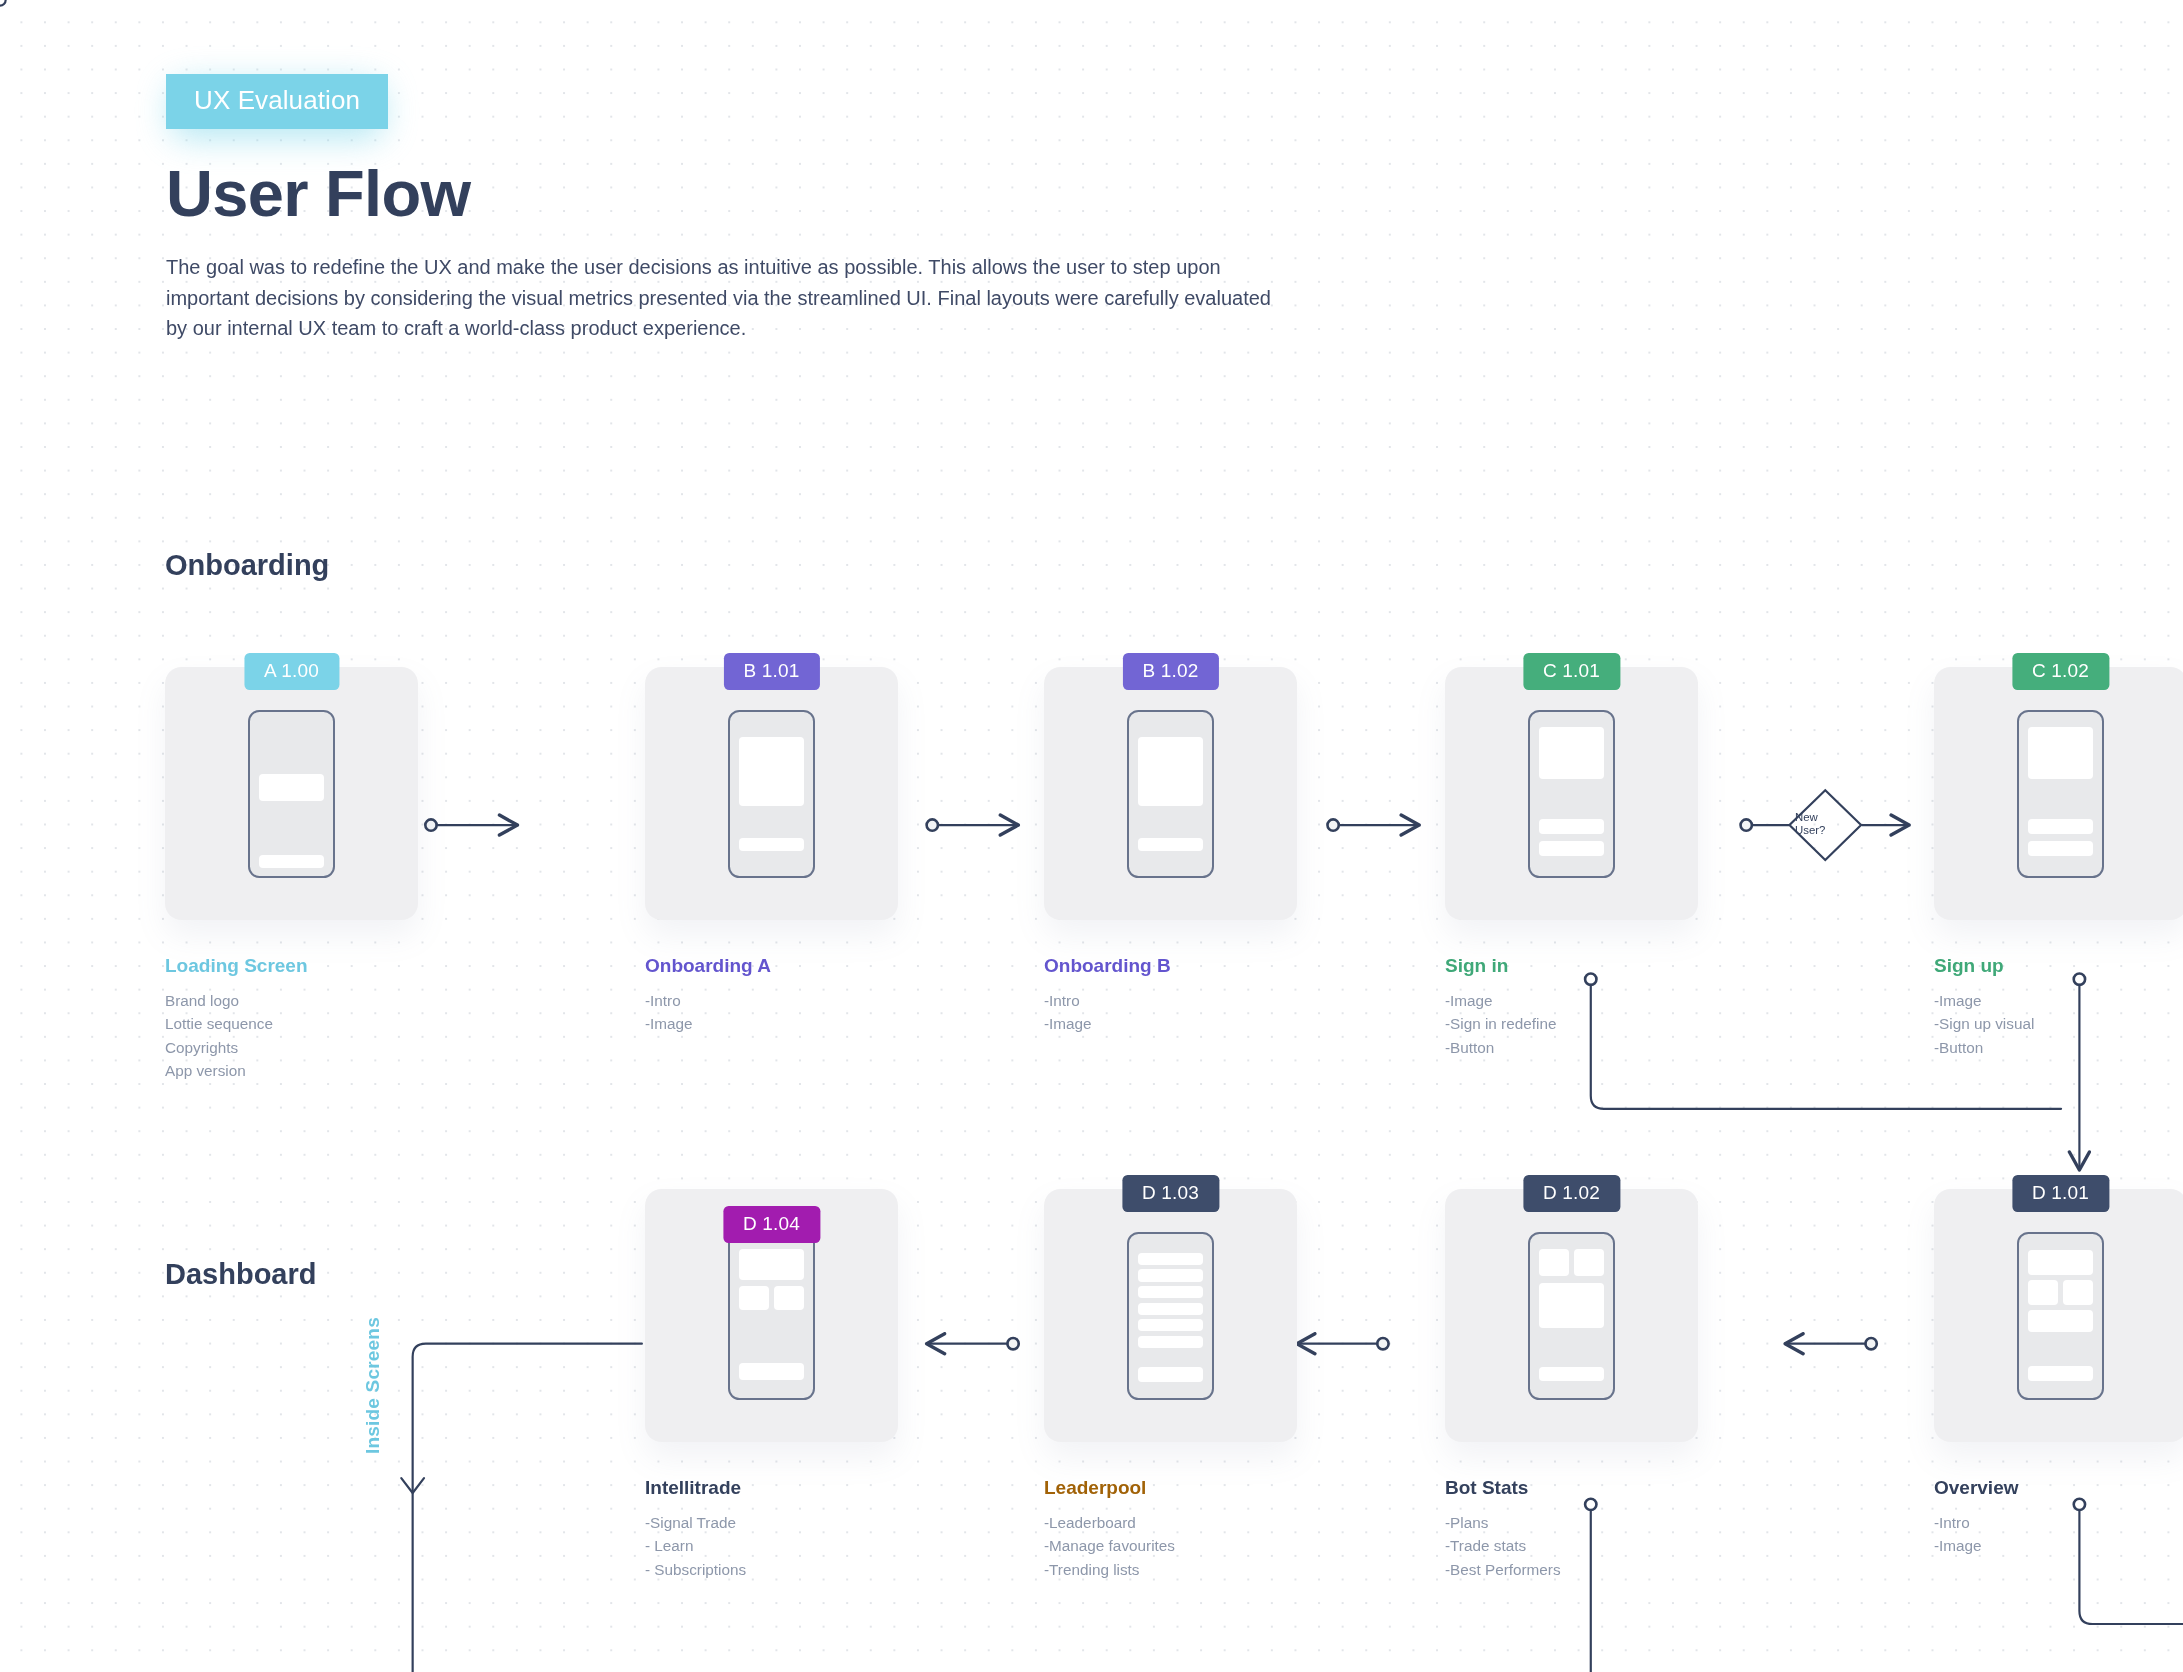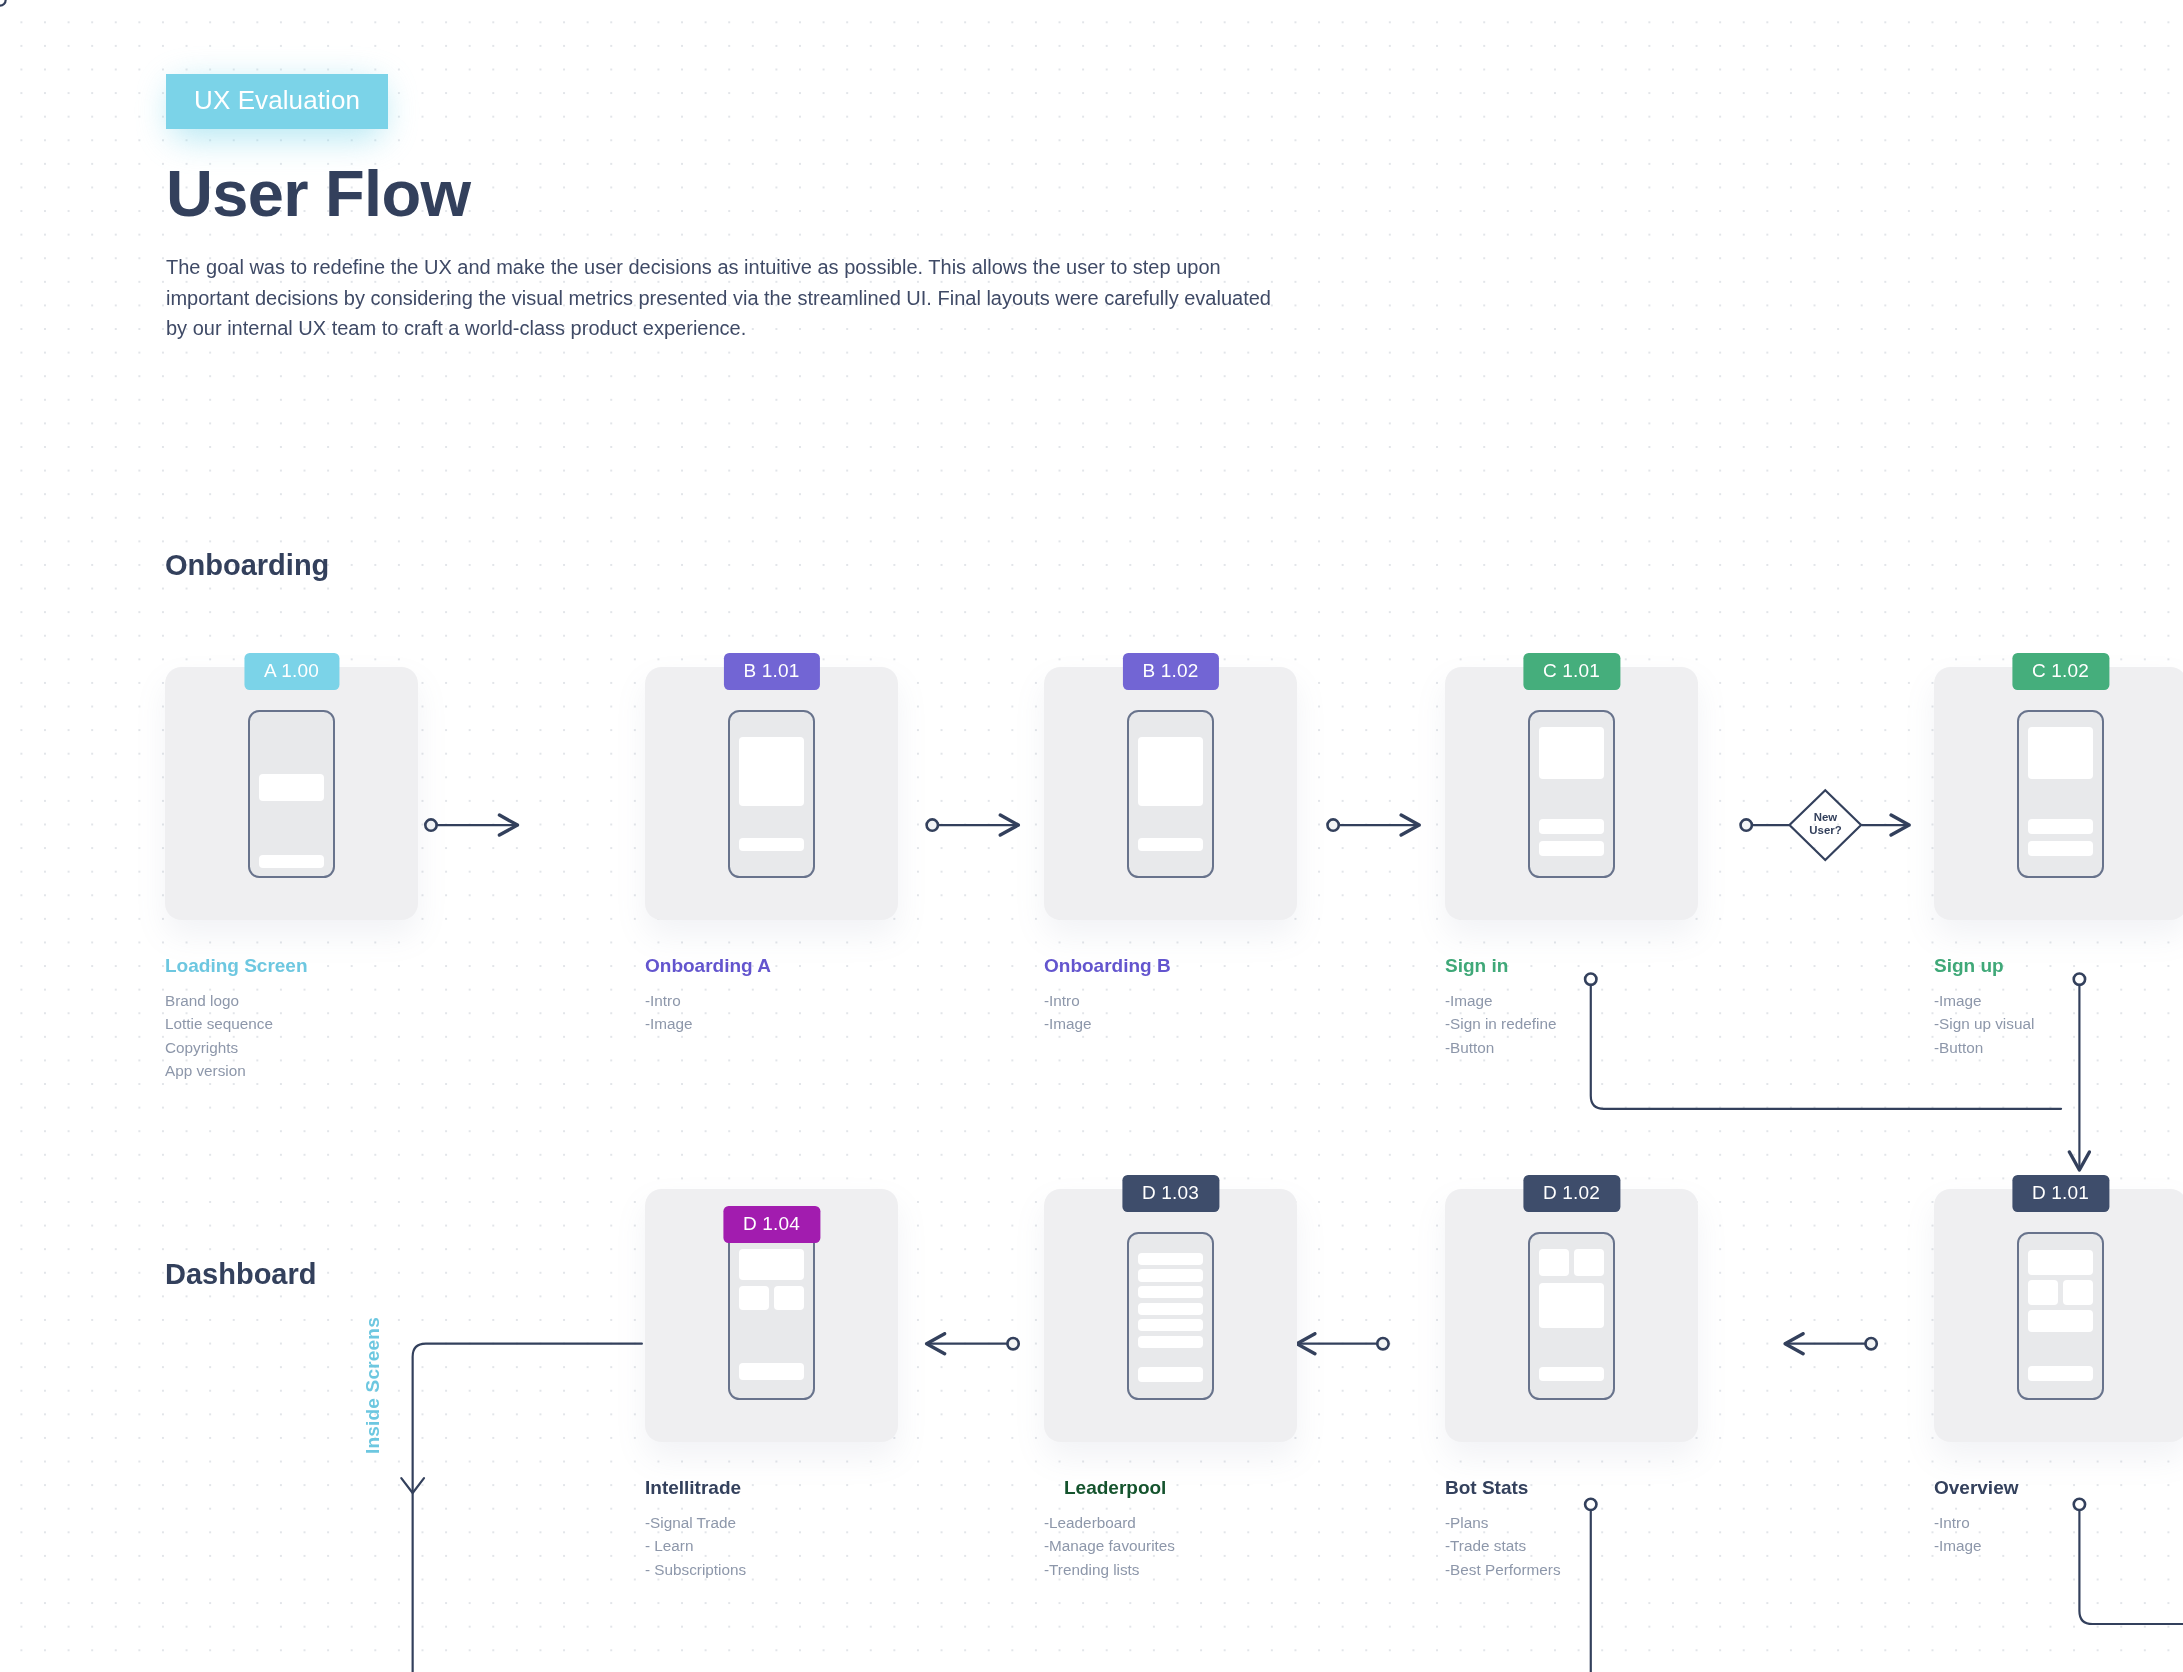--- a/index.html
+++ b/index.html
@@ -145,24 +145,23 @@
   }
 
   
   #wires { position: absolute; left: 0; top: 0; width: 2358px; height: 1672px; pointer-events: none; }
 
   .diamond-label {
     position: absolute;
     font-size: 11.4px;
     line-height: 1.12;
     color: #33405C;
-    text-align: center;
+    text-align: left;
     width: 61px;
     white-space: pre-line;
-    font-weight: bold;
   }
 </style>
 </head>
 <body>
 
 <div class="header">
   <div class="eyebrow-wrap">
     <div class="eyebrow-glow"></div>
     <div class="eyebrow">UX Evaluation</div>
   </div>
@@ -344,21 +343,21 @@
       <div class="blk" style="height:12.2px; margin-top:11.4px;"></div>
       <div class="blk" style="height:12.2px; margin-top:4.4px;"></div>
       <div class="blk" style="height:12.2px; margin-top:4.4px;"></div>
       <div class="blk" style="height:12.2px; margin-top:4.4px;"></div>
       <div class="blk" style="height:12.2px; margin-top:4.4px;"></div>
       <div class="blk" style="height:12.2px; margin-top:4.4px;"></div>
       <div class="spacer"></div>
       <div class="blk" style="height:15px; margin-bottom:7.9px;"></div>
     </div>
   </div>
-  <div class="node-title" style="color:#14532d;margin-left:20px;">Leaderpool</div>
+  <div class="node-title" style="color:#a16207;">Leaderpool</div>
   <div class="node-list">
       <div>-Leaderboard</div>
       <div>-Manage favourites</div>
       <div>-Trending lists</div>
     </div>
 </div>
 
 <div class="node" style="left:1445px; top:1175px;">
   <div class="badge" style="background: rgb(62, 77, 107);">D 1.02</div>
   <div class="card">

